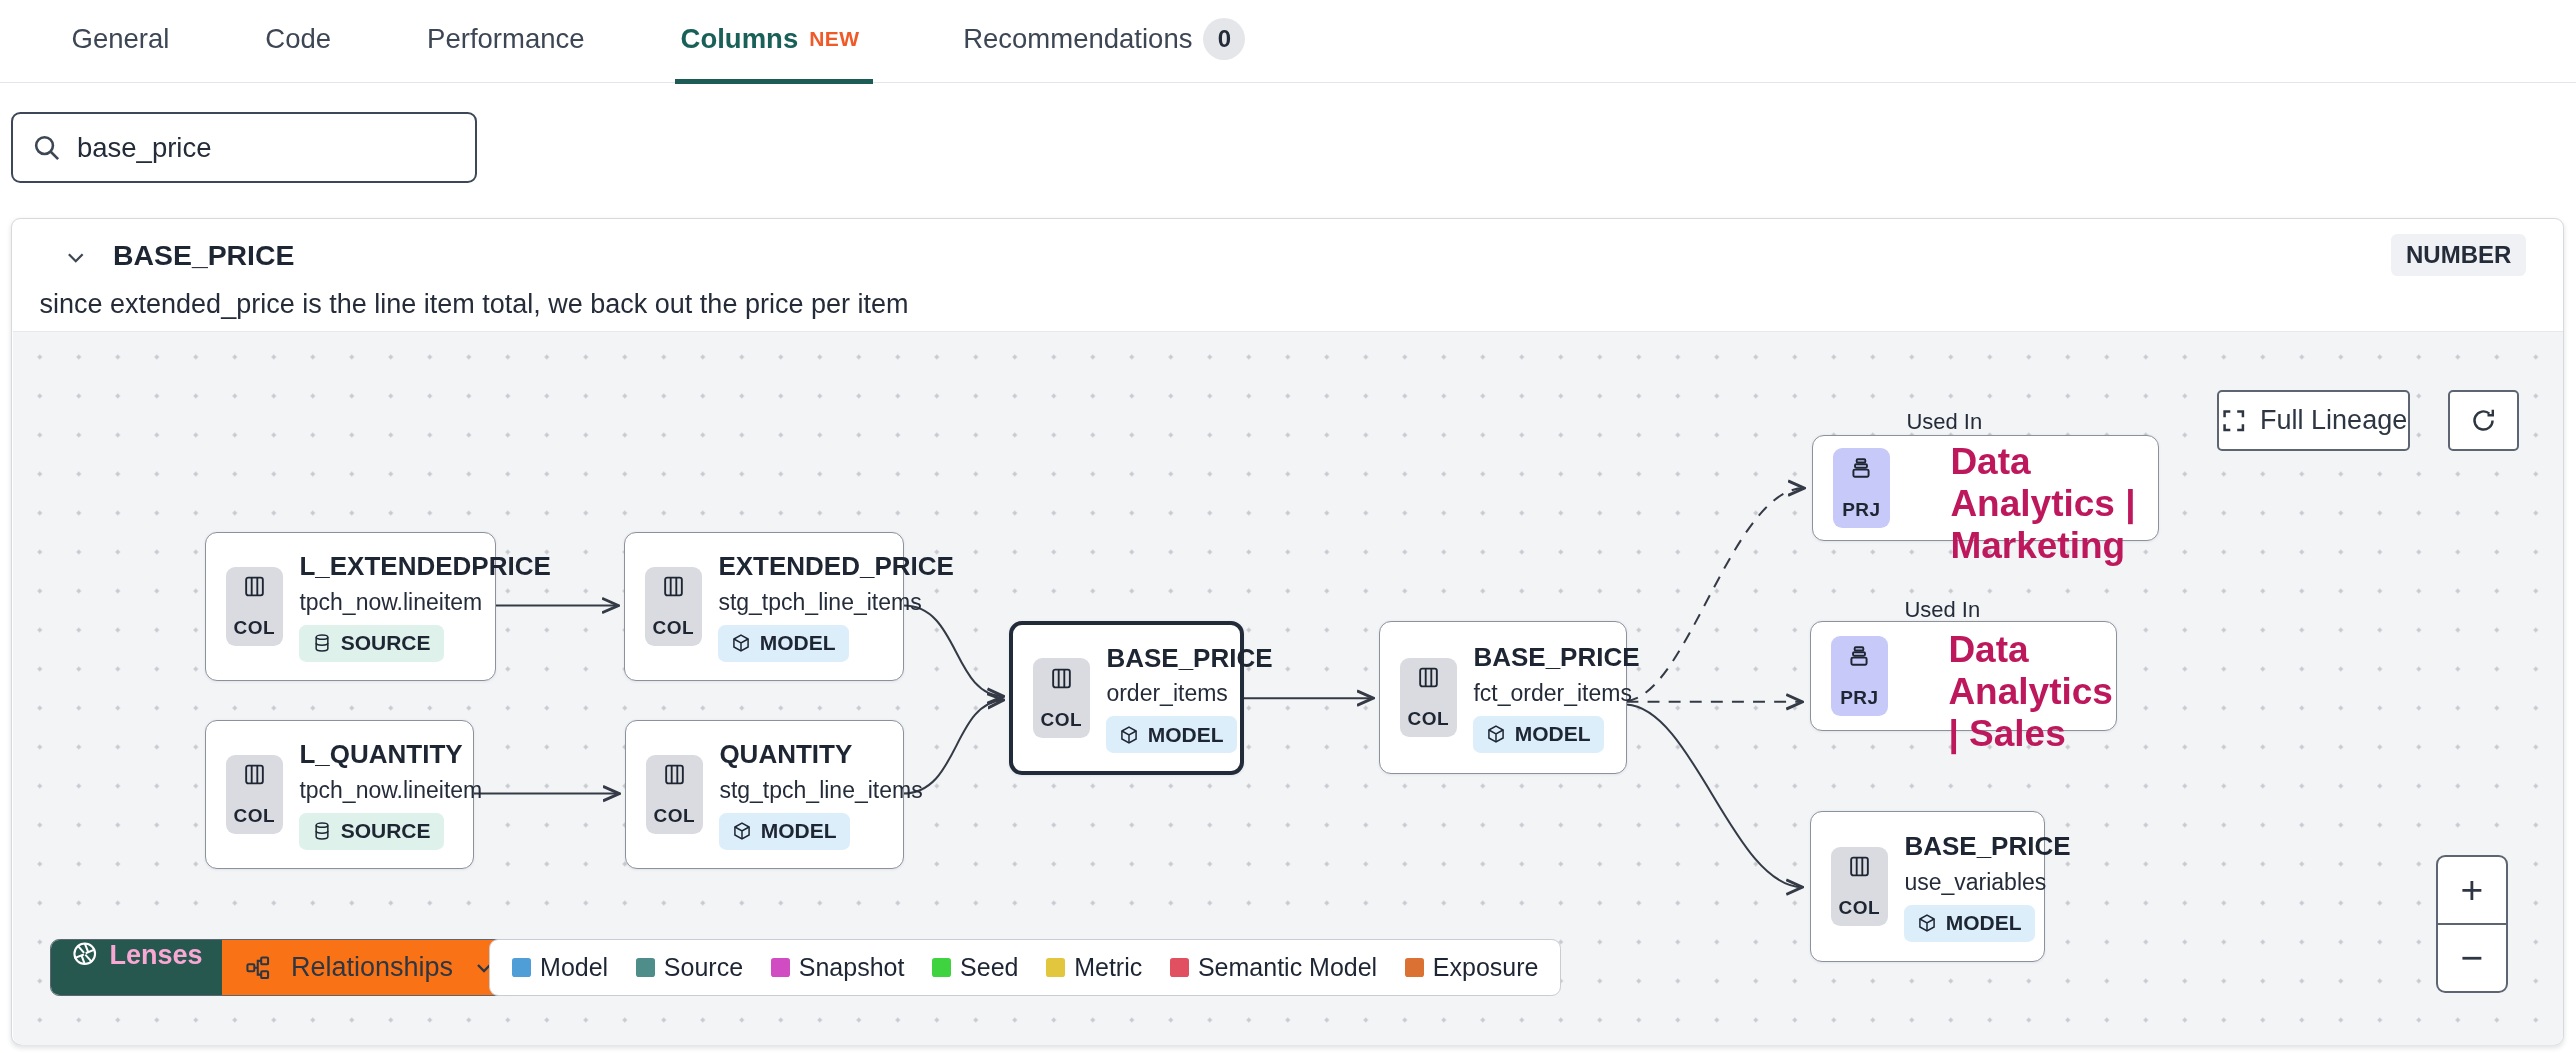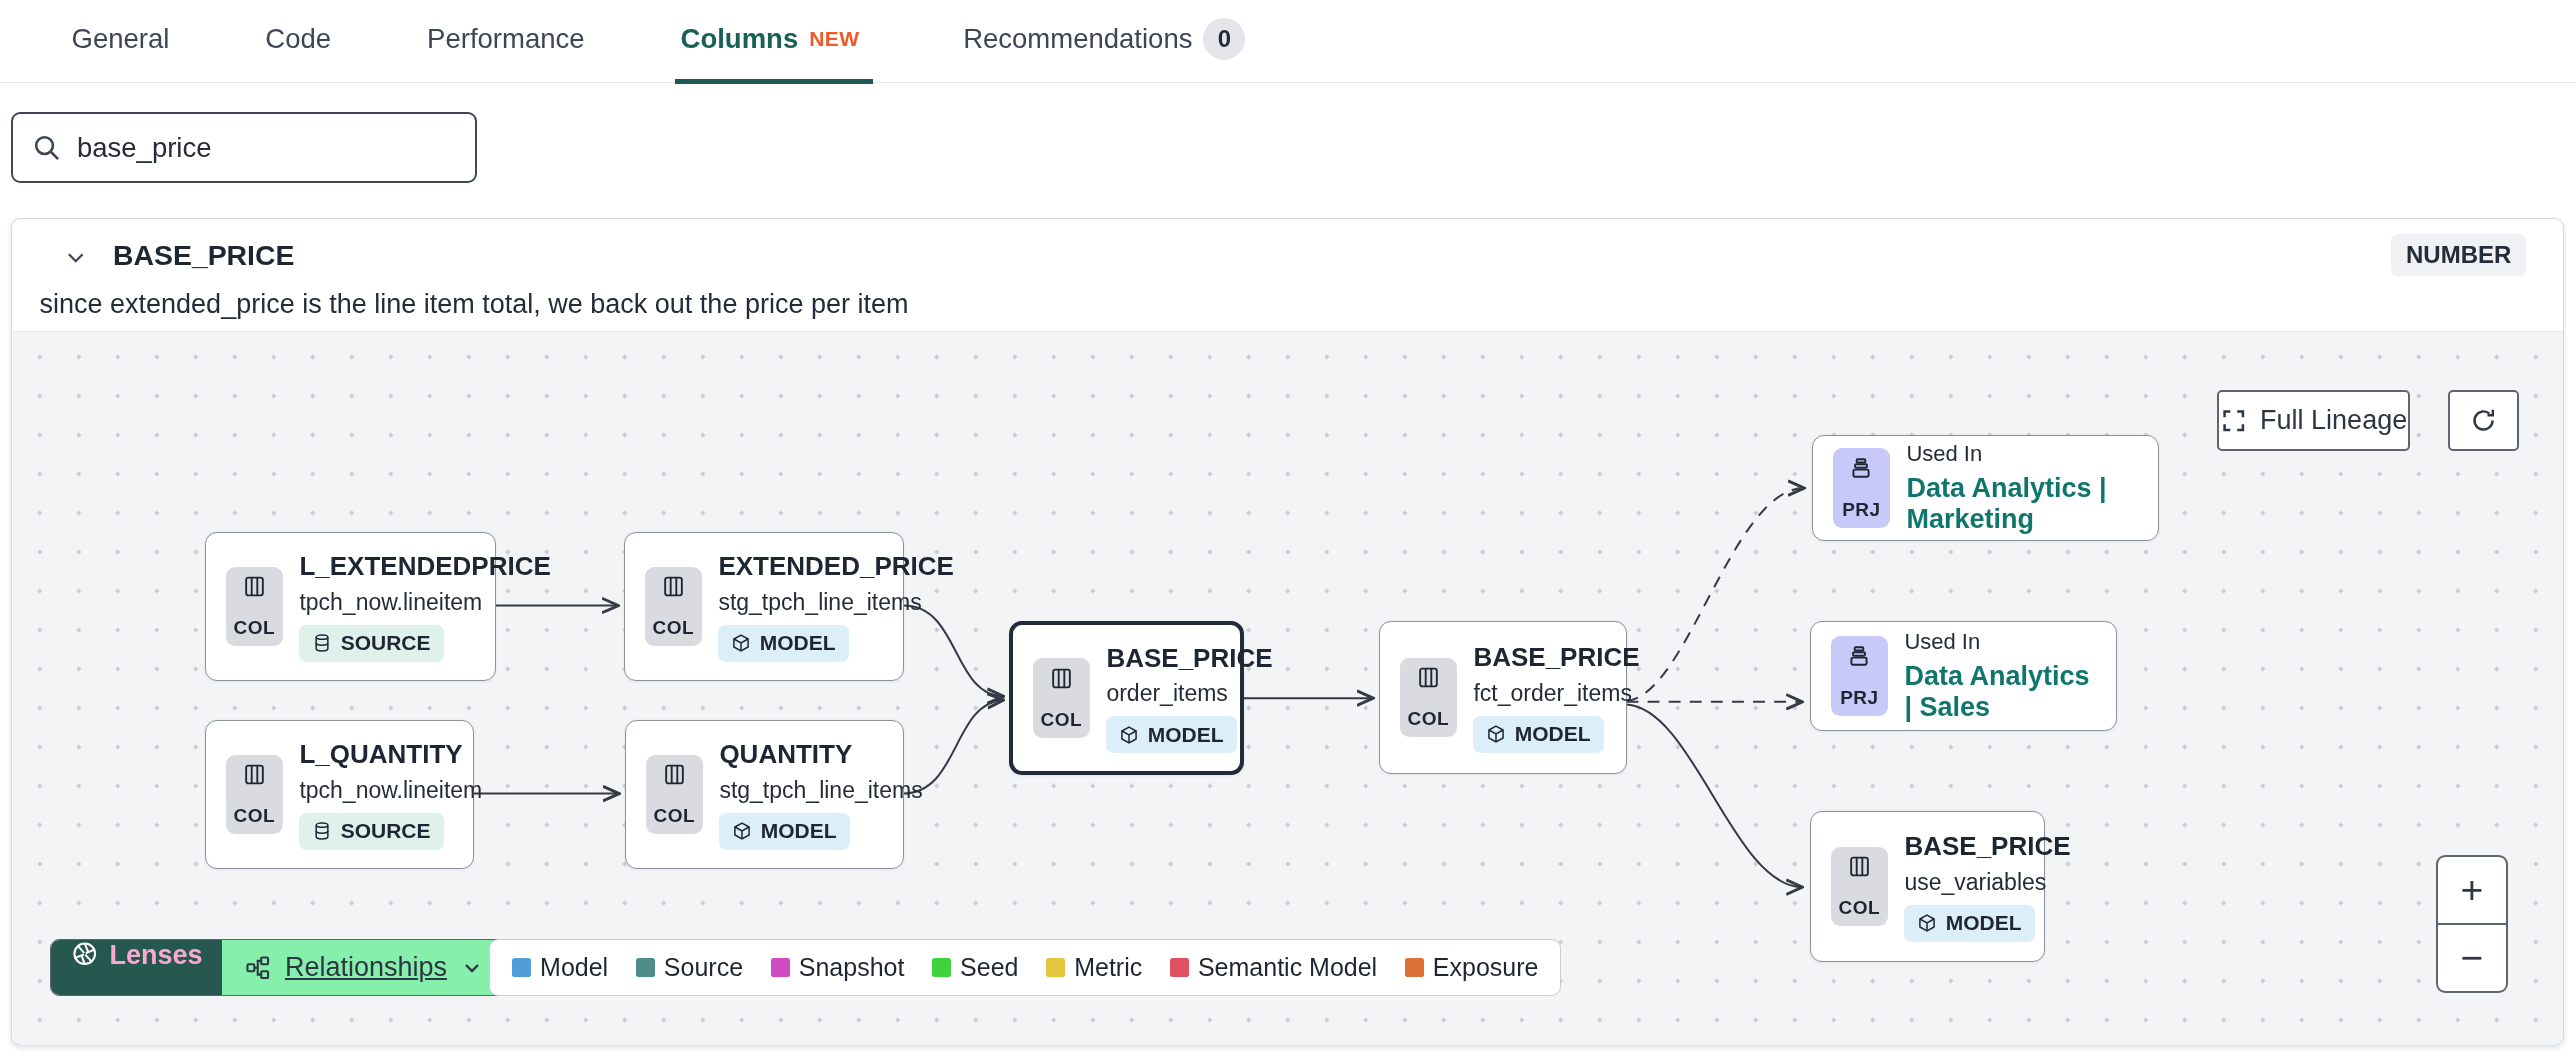--- a/index.html
+++ b/index.html
@@ -47,21 +47,21 @@
     box-shadow:0 0.9px 2.8px rgba(30,40,60,.08); }
   .node.selected { border:4.1px solid #222b3a; border-radius:13px; }
   .chip { width:57px; min-width:57px; padding:7.3px 3.7px; background:#d9dbe1; border-radius:9.2px;
     display:flex; flex-direction:column; align-items:center; gap:18px; }
   .chip.prj { background:#c7c9f8; }
   .chip .chip-label { font-size:19px; font-weight:700; color:#1e2633; letter-spacing:0.5px; }
   .nbody { display:flex; flex-direction:column; align-items:flex-start; gap:6.4px; padding-right:22px; }
   .ntitle { font-size:26px; font-weight:600; color:#1e2633; }
   .nsub { font-size:23px; color:#252c39; }
   .nlabel { font-size:22px; color:#252c39; }
-  .nname { font-size:27px; font-weight:600; color:#0f766e; }
+  .nname { font-size:37px; font-weight:600; color:#be185d;margin-left:44px; }
   .badge { display:flex; align-items:center; gap:8.3px; border-radius:7.3px; padding:6.4px 13px;
     font-size:21px; font-weight:600; color:#1e2633; margin-top:2.8px; }
   .badge.source { background:#def1ea; }
   .badge.model { background:#ddeefb; }
 
   
   .btn { position:absolute; z-index:3; background:#fff; border:2.3px solid #5e6572; border-radius:5px;
     display:flex; align-items:center; justify-content:center; gap:13px; cursor:pointer;
     font-size:27px; color:#2d3642; font-weight:500; }
   .full-lineage { left:2204px; top:58px; width:193px; height:61px; }
@@ -69,22 +69,22 @@
   .zoomctl { position:absolute; z-index:3; left:2423px; top:523px; width:72px; height:138px;
     border:2.3px solid #5e6572; border-radius:9.2px; background:#fff; display:flex; flex-direction:column; }
   .zoomctl .zbtn { flex:1; display:flex; align-items:center; justify-content:center;
     font-size:39px; color:#2d3642; cursor:pointer; }
   .zoomctl .zbtn:first-child { border-bottom:2.3px solid #5e6572; }
 
   .toolbar-group { position:absolute; z-index:3; left:37px; top:607px; height:57px; display:flex;
     border:1.8px solid #5e6572; border-radius:9.2px; overflow:hidden; background:#fff; }
   .lenses-btn { background:#27584f; color:#f9a8d4; display:flex; align-items:flex-start; gap:11px;
     padding:0 20px; font-size:27px; font-weight:600; cursor:pointer; }
-  .rel-btn { display:flex; align-items:center; gap:13px; padding:0 22px; font-size:27px;
-    color:#2d3642; cursor:pointer; background:#86efac;text-decoration:underline; }
+  .rel-btn { display:flex; align-items:center; gap:19px; padding:0 22px; font-size:27px;
+    color:#2d3642; cursor:pointer; background:#f97316; }
 
   .legend { position:absolute; z-index:3; left:476px; top:607px; height:57px; background:#fff;
     border:1.4px solid #c9ccd3; border-radius:9.2px; display:flex; align-items:center; gap:27.5px; padding:0 22px; }
   .legend-item { display:flex; align-items:center; gap:9.2px; }
   .legend-swatch { width:19px; height:19px; border-radius:2.8px; }
   .legend-label { font-size:25px; color:#1e2633; }
 
   svg.icon { display:block; }
 </style>
 </head>

